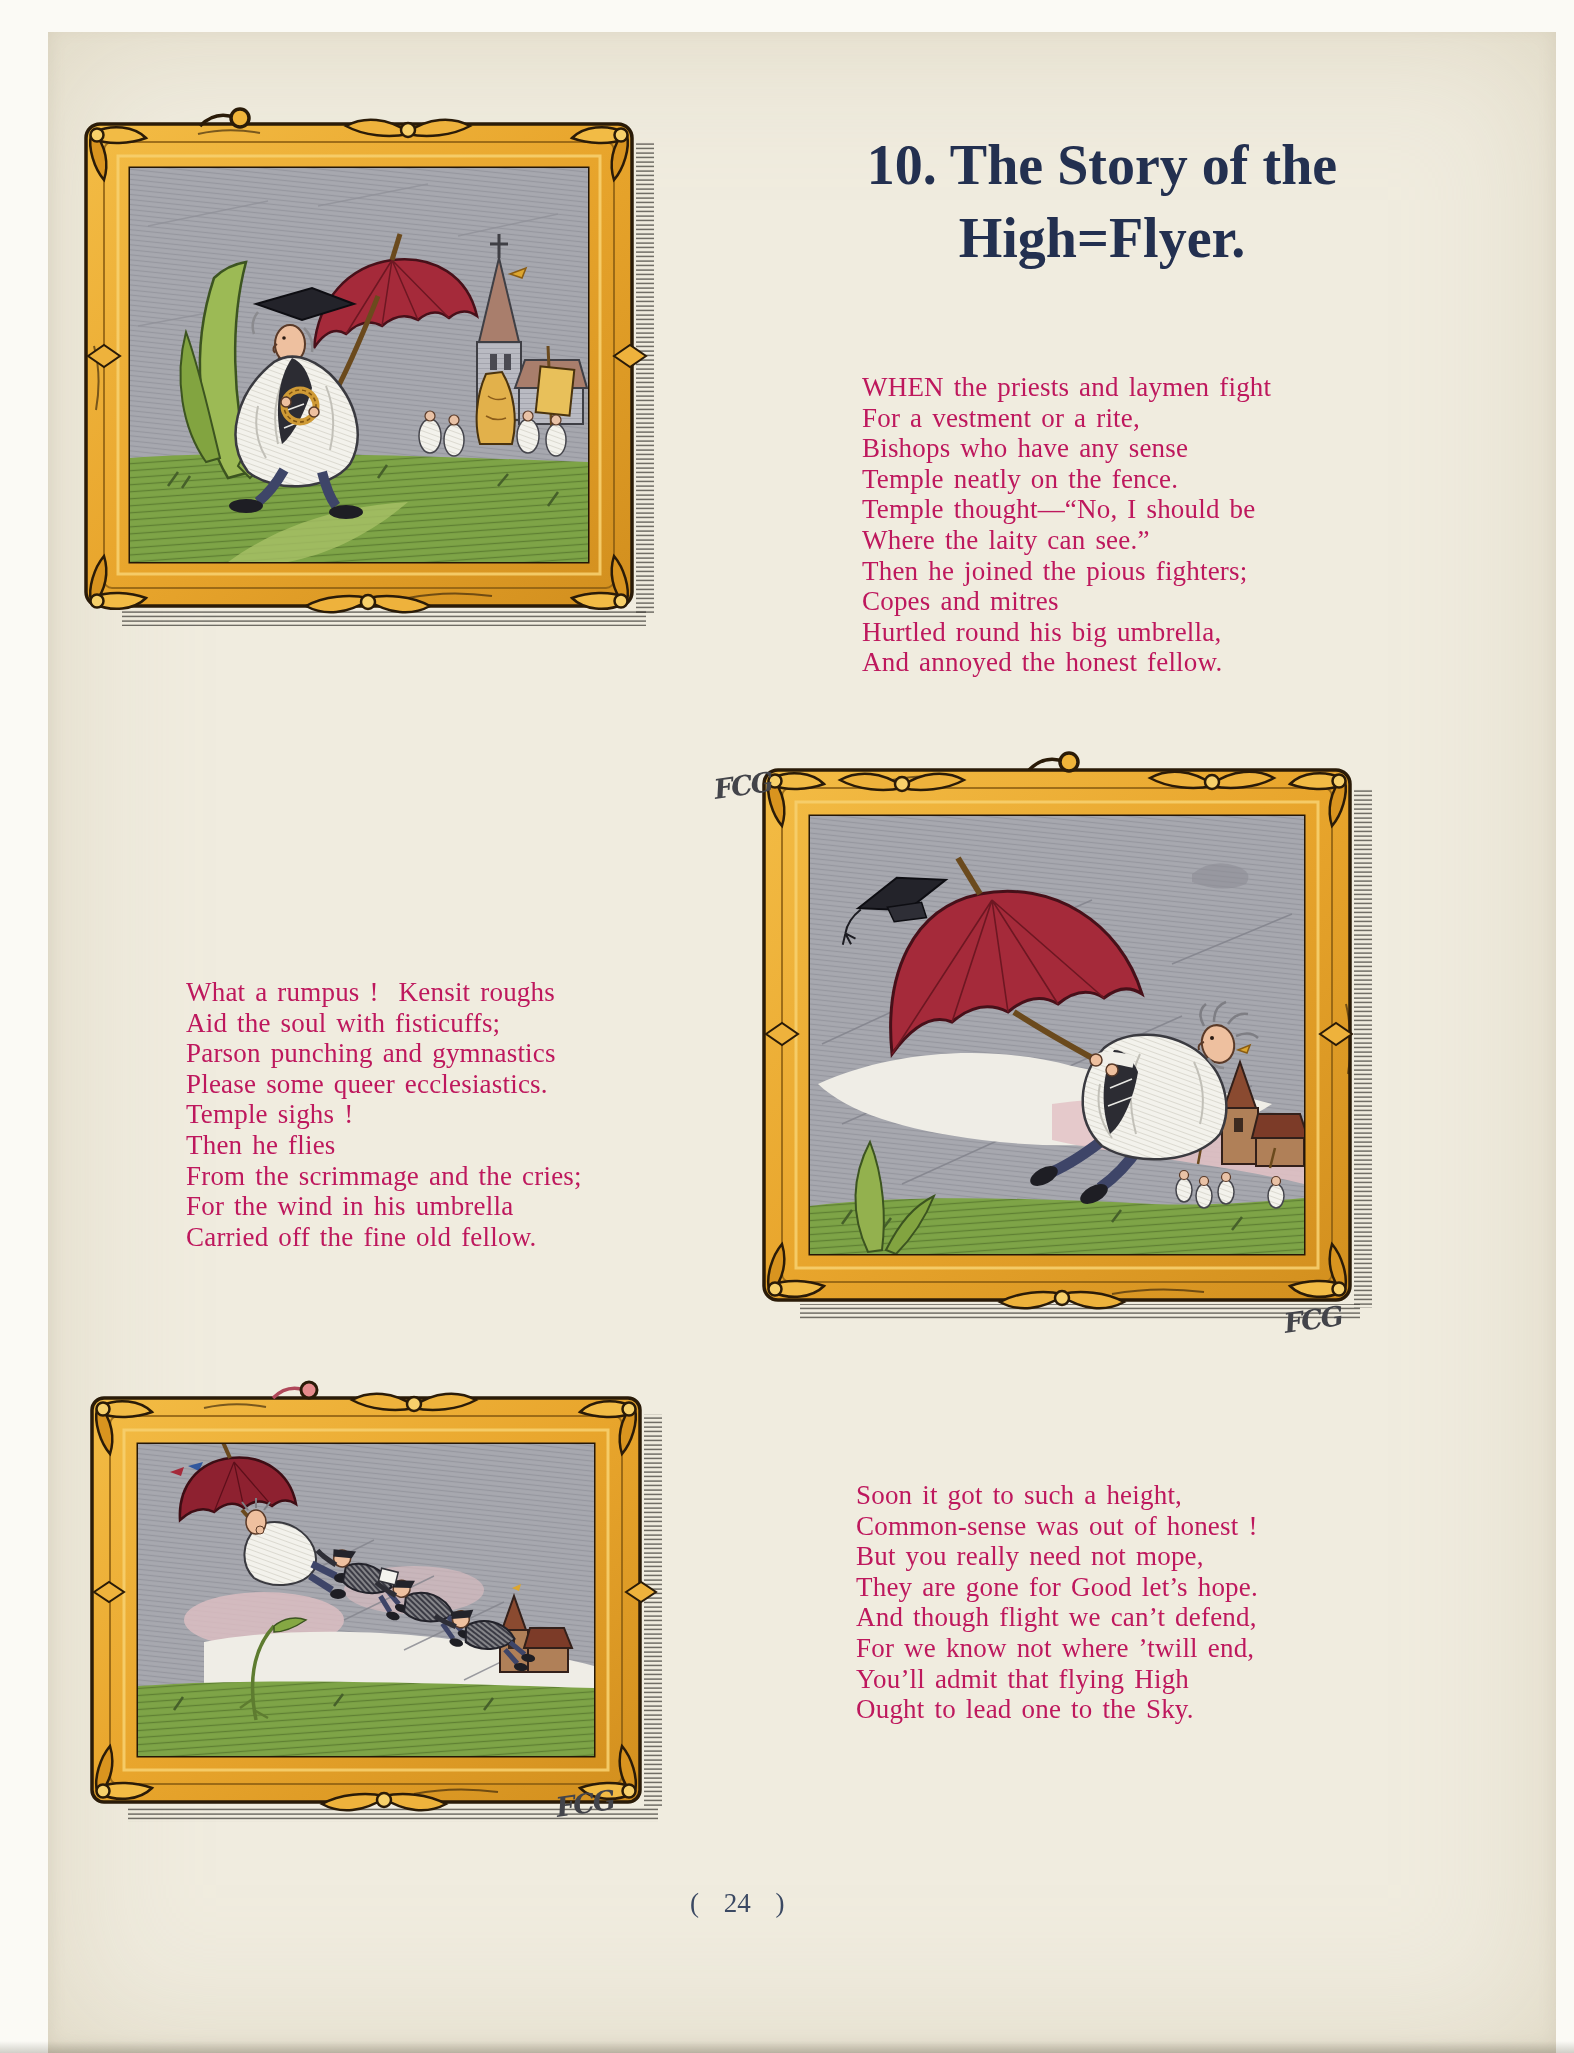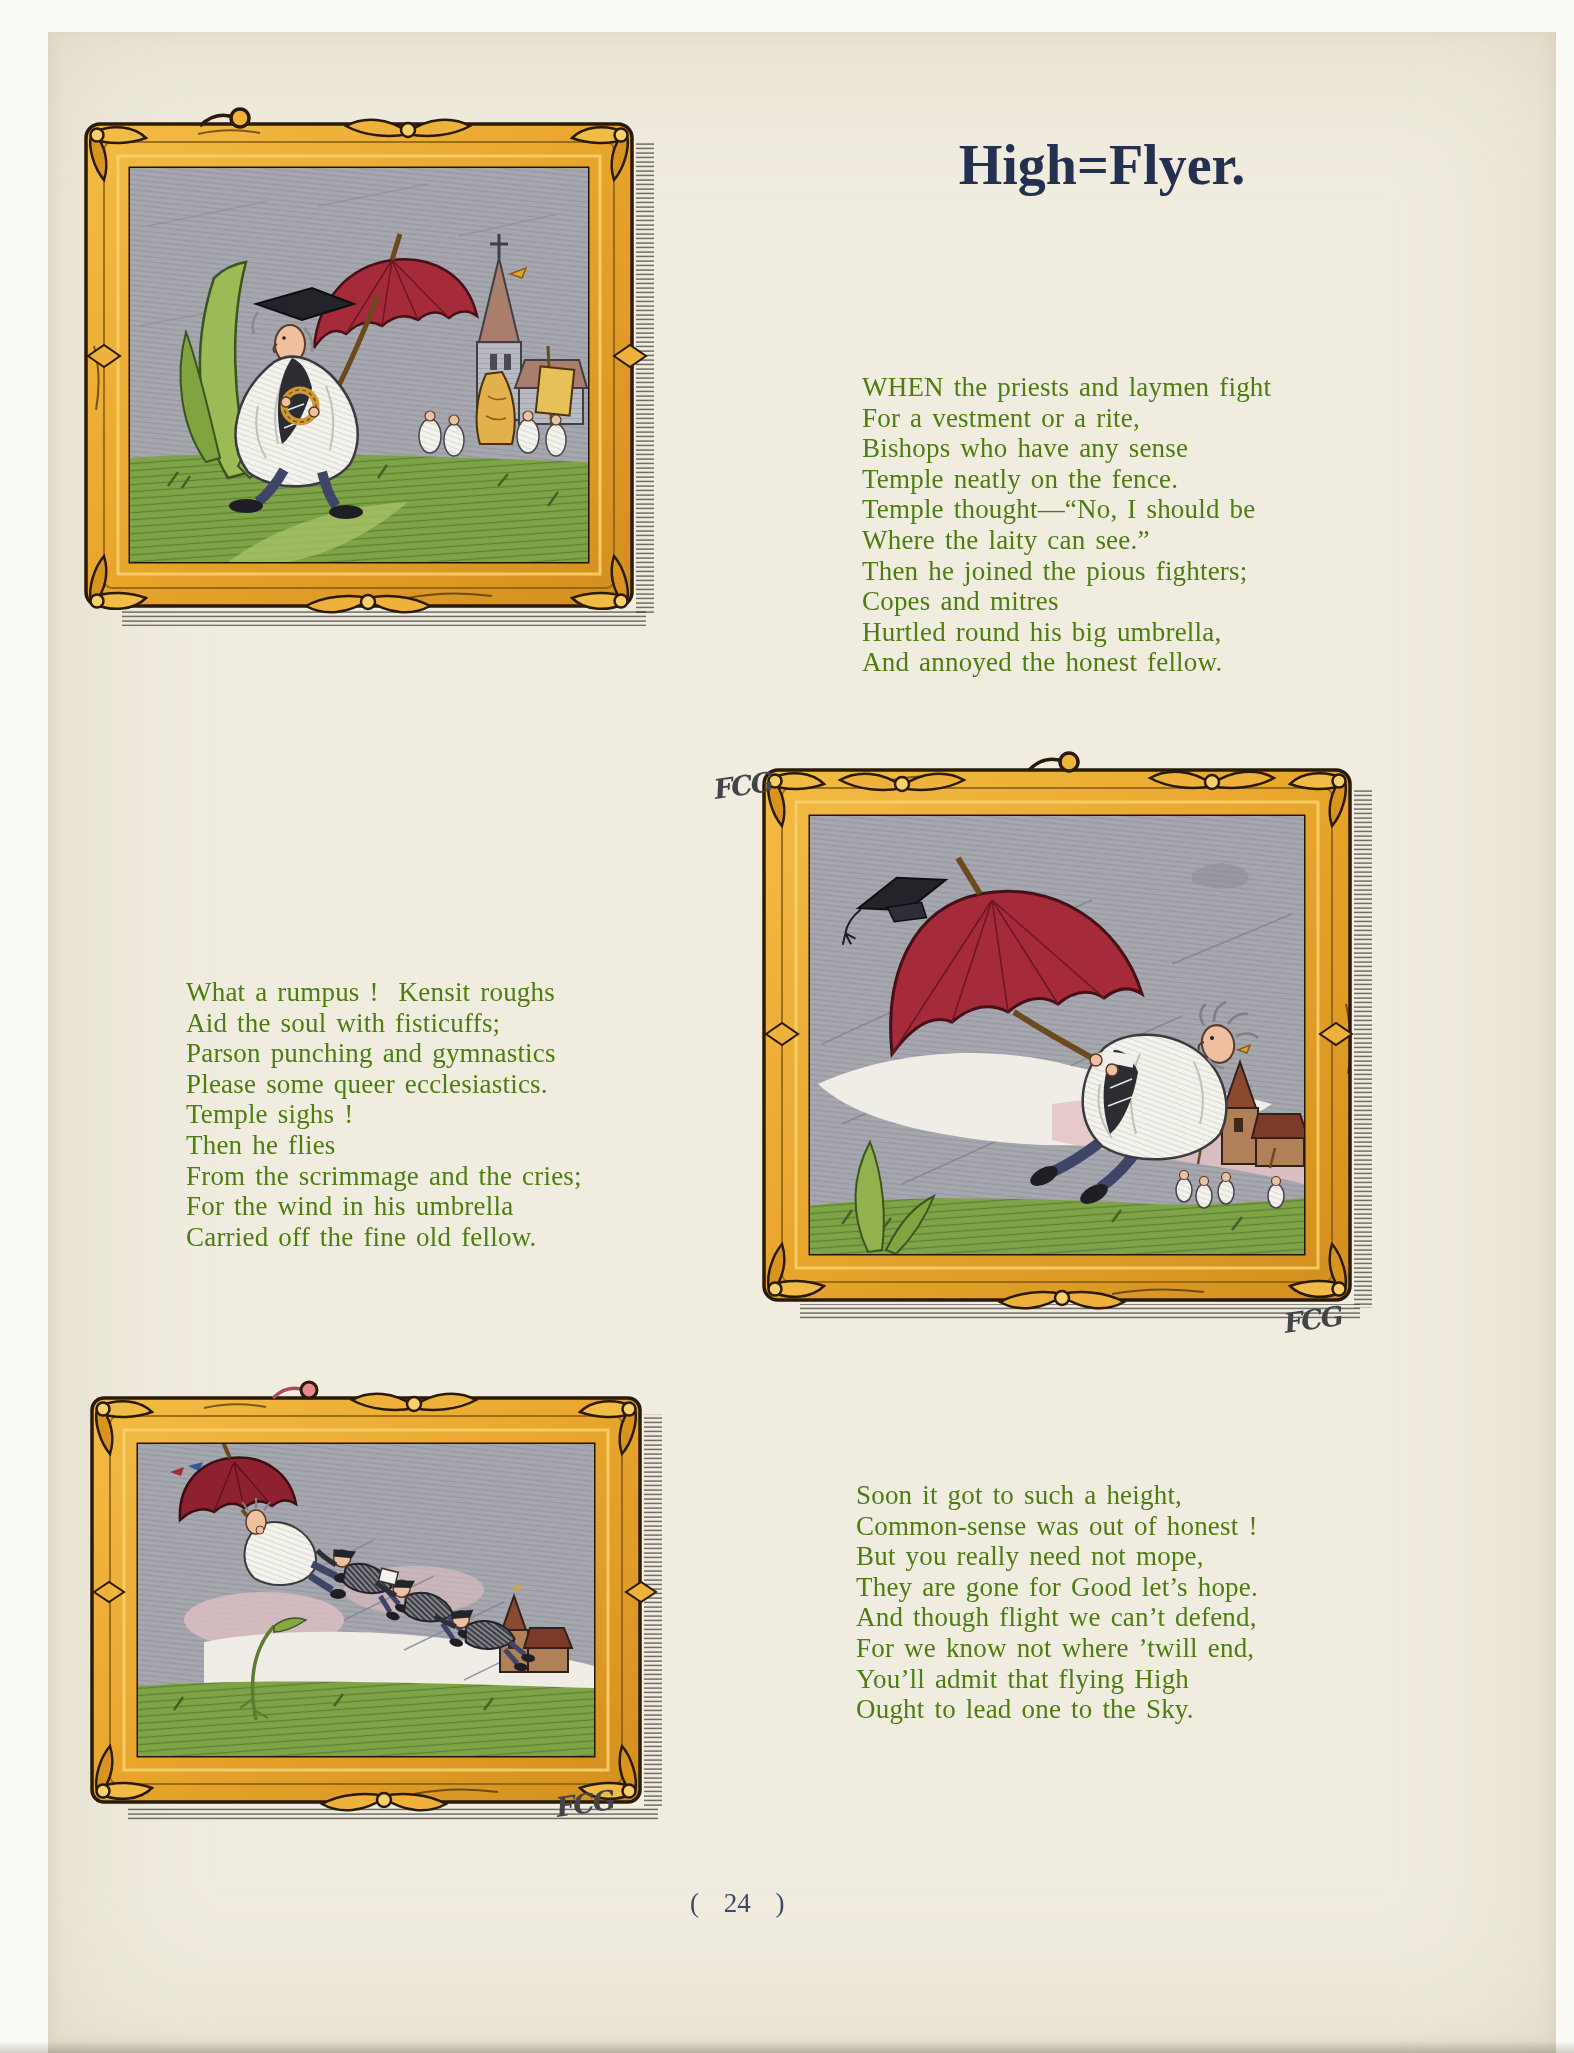--- a/index.html
+++ b/index.html
@@ -9,21 +9,21 @@
          background:#f0ecdf;
          box-shadow:inset 0 0 140px rgba(205,195,168,.50), inset 0 -6px 18px rgba(120,110,90,.18);}
   .frame{position:absolute;}
   #frame1{left:78px;top:106px;}
   #frame2{left:752px;top:744px;}
   #frame3{left:84px;top:1380px;}
   .title-block{position:absolute;left:806px;top:136px;width:592px;text-align:center;
                color:#233050;font-weight:bold;}
   .title-line{font-size:56px;line-height:1.05;letter-spacing:0px;}
   .title-line + .title-line{margin-top:14px;}
-  .verse{position:absolute;font-size:27px;line-height:30.6px;color:#4d7c0f;}
+  .verse{position:absolute;font-size:27px;line-height:30.6px;color:#be185d;}
   .verse-line{white-space:pre;word-spacing:3px;letter-spacing:.2px;}
   #verse1{left:862px;top:372px;}
   #verse2{left:186px;top:977px;}
   #verse3{left:856px;top:1480px;}
   .sig{position:absolute;font-family:"DejaVu Serif",serif;font-style:italic;font-weight:bold;
        font-size:27px;color:#43444a;transform:rotate(-8deg);letter-spacing:-2px;}
   #sig1{left:714px;top:770px;}
   #sig2{left:1284px;top:1304px;}
   #sig3{left:556px;top:1788px;}
   .pageno{position:absolute;left:690px;top:1888px;width:200px;
@@ -87,20 +87,21 @@
         <path d="M-17,-12 L5,-17 L3,-9 L-15,-5 Z" fill="#23232a"></path>
         <path d="M-10,2 C-18,0 -26,-2 -32,-6" stroke="#2e2e36" stroke-width="5" fill="none"></path>
         <path d="M46,10 L62,20 M42,18 L56,30" stroke="#3e4568" stroke-width="5" fill="none"></path>
         <ellipse cx="66" cy="23" rx="7" ry="4" fill="#1e1e24"></ellipse>
         <ellipse cx="60" cy="33" rx="7" ry="4" fill="#1e1e24"></ellipse>
       </g>
     </defs>
   </svg>
 
   <div class="title-block">
+    <div class="title-line">10. The Story of the</div>
     <div class="title-line">High=Flyer.</div>
   </div>
 
   <div class="verse" id="verse1">
       <div class="verse-line">WHEN the priests and laymen fight</div>
       <div class="verse-line">For a vestment or a rite,</div>
       <div class="verse-line">Bishops who have any sense</div>
       <div class="verse-line">Temple neatly on the fence.</div>
       <div class="verse-line">Temple thought—“No, I should be</div>
       <div class="verse-line">Where the laity can see.”</div>

